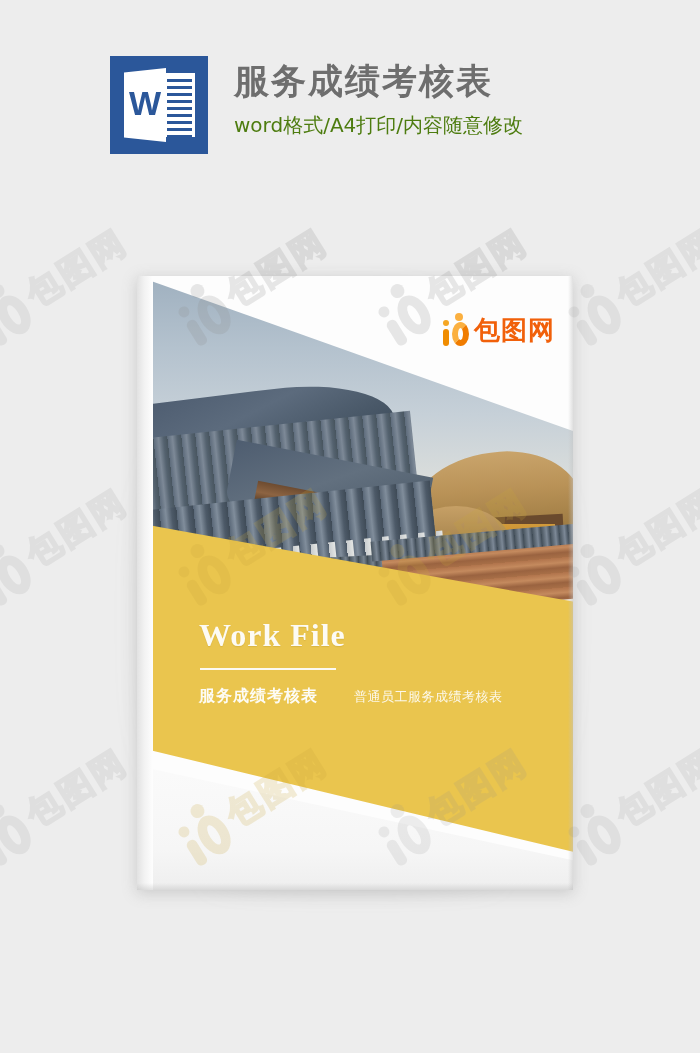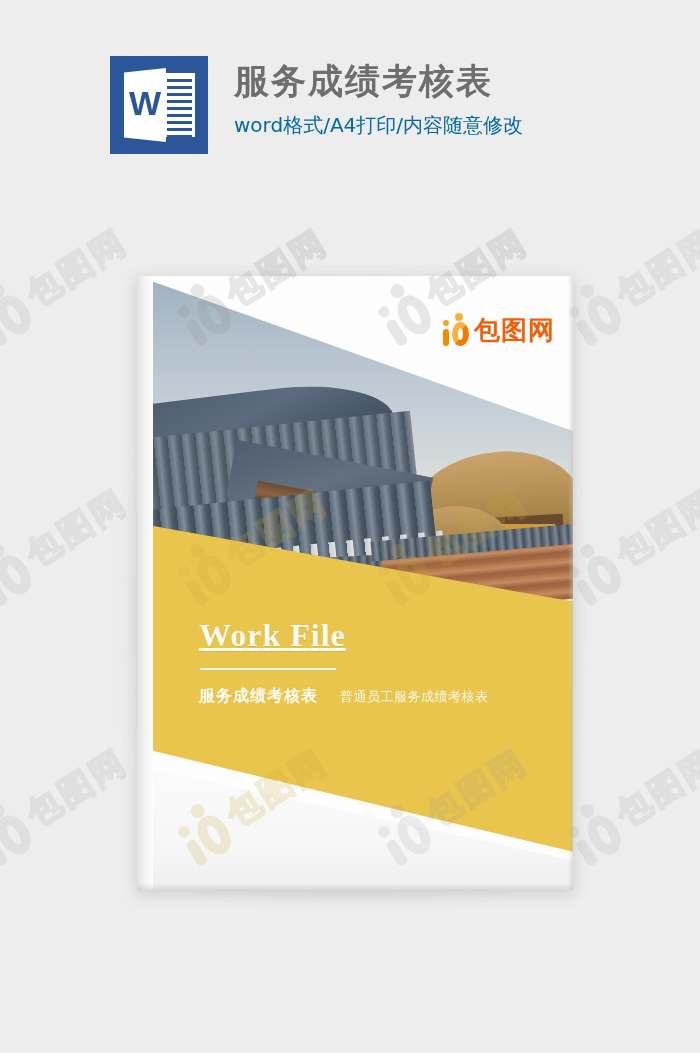--- a/index.html
+++ b/index.html
@@ -87,21 +87,21 @@
     font-size: 35px;
     font-weight: bold;
     color: #6e6e6e;
     letter-spacing: 2px;
     line-height: 46px;
     white-space: nowrap;
   }
   #header-sub {
     font-family: "DejaVu Sans", "Liberation Sans", sans-serif;
     font-size: 20px;
-    color: #0369a1;
+    color: #4d7c0f;
     line-height: 34px;
     letter-spacing: 0px;
     white-space: nowrap;
     margin-top: 4px;
   }
 
   
   #cover-shadow {
     position: absolute;
     left: 127px;
@@ -344,21 +344,20 @@
     z-index: 6;
   }
   #work-file {
     font-family: "Liberation Serif", "DejaVu Serif", serif;
     font-size: 32px;
     font-weight: bold;
     color: #fdfbf4;
     letter-spacing: 1px;
     line-height: 38px;
     text-shadow: 0 1px 1px rgba(140,110,20,0.18);
-    text-decoration: underline;
   }
   #divider {
     width: 136px;
     height: 2px;
     background: #fcfaf2;
     margin: 14px 0 16px 1px;
   }
   #title-row {
     display: flex;
     align-items: baseline;
@@ -369,21 +368,21 @@
     font-weight: bold;
     color: #fdfcf6;
     letter-spacing: 1px;
     white-space: nowrap;
   }
   #cover-sub-cn {
     font-family: "DejaVu Sans", "Liberation Sans", sans-serif;
     font-size: 13px;
     color: #fcf8ea;
     letter-spacing: 0.5px;
-    margin-left: 22px;
+    margin-left: 36px;
     white-space: nowrap;
   }
   #cover-author {
     margin-top: 28px;
     font-family: "DejaVu Sans", "Liberation Sans", sans-serif;
     font-size: 11px;
     color: #fbf6e2;
     letter-spacing: 0.5px;
     white-space: nowrap;
   }

